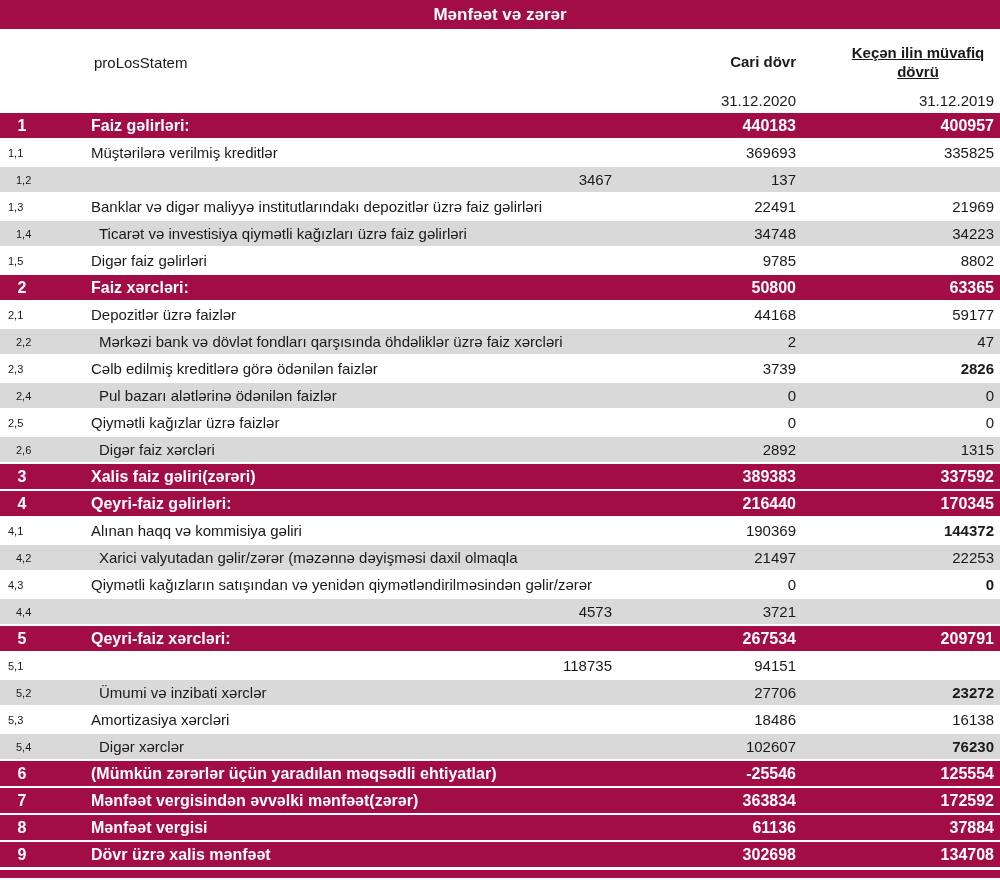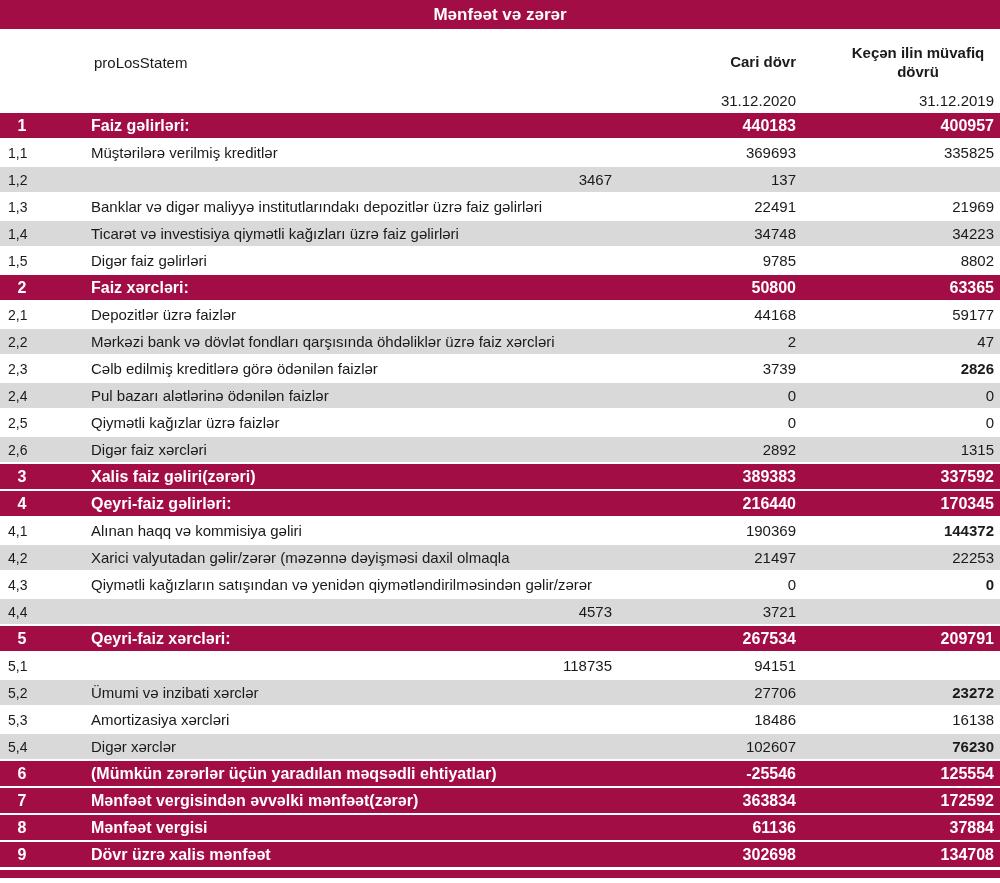--- a/index.html
+++ b/index.html
@@ -49,50 +49,51 @@
   .col-head{
     font-weight:bold;
     font-size:15px;
     text-align:right;
     padding-right:6px;
     line-height:1.3;
   }
   .col-head.center{
     text-align:center;
     padding-right:2px;
+    text-decoration:underline;
   }
   .dates-row{
     height:26px;
   }
   .date-cell{
     font-size:15px;
     text-align:right;
     padding-right:6px;
   }
 
   .row{
     height:25px;
     border-bottom:2px solid #ffffff;
     font-size:15px;
   }
   .row .num{
     padding-left:8px;
-    font-size:14px;
+    font-size:11px;
   }
   .row .label{
     padding-left:11px;
     white-space:nowrap;
     overflow:hidden;
   }
   .row .v1,.row .v2{
     text-align:right;
     padding-right:6px;
   }
   .row.white{background:#ffffff;}
-  .row.gray{background:var(--gray);}
+  .row.gray{background:var(--gray);padding-left:8px;}
   .row.section{
     background:var(--maroon);
     color:#ffffff;
     font-weight:bold;
     font-size:16px;
   }
   .row.section .num{
     padding-left:0;
     text-align:center;
     font-size:16px;

